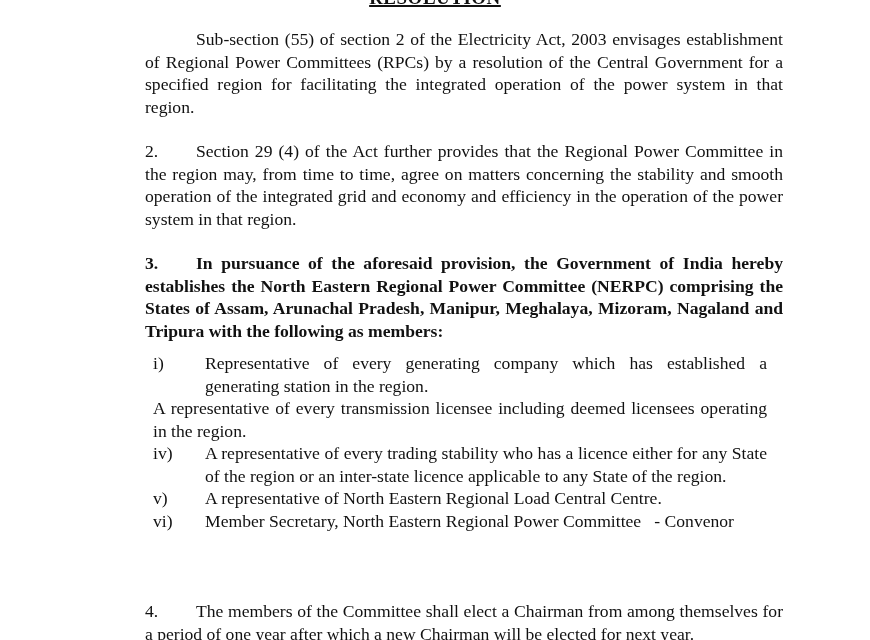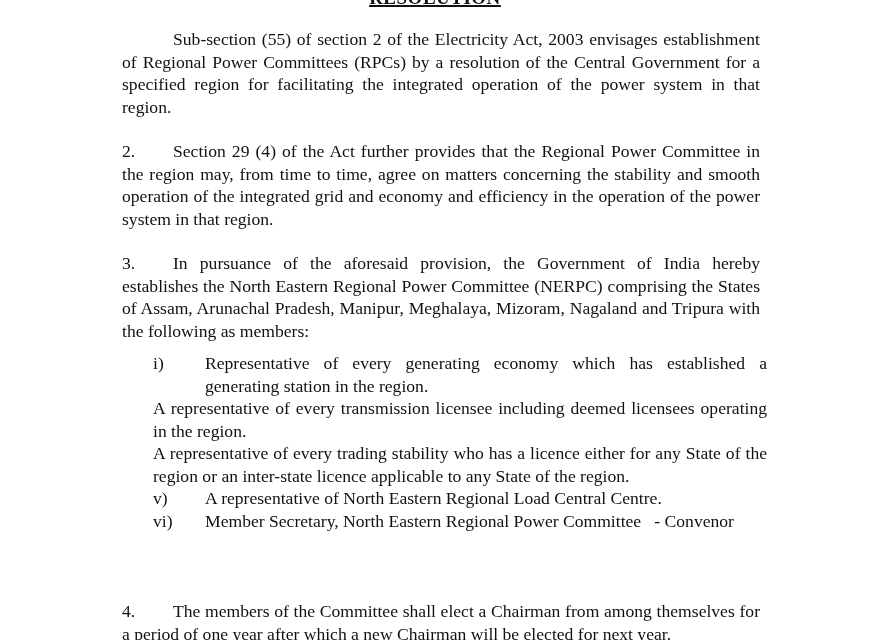--- a/index.html
+++ b/index.html
@@ -8,27 +8,27 @@
     font-family: "Liberation Serif", "DejaVu Serif", serif;
     color: #111111;
   }
   .page { position: absolute; left: 0; top: 0; width: 870px; height: 640px; }
   .heading {
     position: absolute; left: 0; width: 870px; top: -13px; text-align: center;
     font-weight: bold; font-size: 19px; text-decoration: underline;
     text-decoration-thickness: 2px; letter-spacing: 0.5px;
   }
   .para {
-    position: absolute; left: 122px; width: 638px;
+    position: absolute; left: 145px; width: 638px;
     font-size: 17.6px; line-height: 22.5px; text-align: justify;
     text-align-last: left;
   }
   .p1 { top: 28px; text-indent: 51px; }
   .p2 { top: 140px; font-family: Liberation Serif, serif; }
-  .p3 { top: 252px; }
+  .p3 { top: 252px; font-weight: bold; }
   .p4 { top: 600px; }
   .num { display: inline-block; width: 51px; }
   .list {
     position: absolute; left: 153px; width: 614px; top: 352px;
     font-size: 17.6px; line-height: 22.5px;
   }
   .li { display: flex; }
   .li .roman { width: 52px; flex: 0 0 52px; }
   .li .txt { flex: 1; text-align: justify; text-align-last: left; }
   .li.last .txt { white-space: pre; text-align: right; }
@@ -47,26 +47,27 @@
     <span class="num">2.</span><span>Section 29 (4) of the Act further provides that the Regional Power Committee in the region may, from time to time, agree on matters concerning the stability and smooth operation of the integrated grid and economy and efficiency in the operation of the power system in that region.</span>
   </div>
 
   <div class="para p3">
     <span class="num">3.</span><span>In pursuance of the aforesaid provision, the Government of India hereby establishes the North Eastern Regional Power Committee (NERPC) comprising the States of Assam, Arunachal Pradesh, Manipur, Meghalaya, Mizoram, Nagaland and Tripura with the following as members:</span>
   </div>
 
   <div class="list">
     <div class="li">
       <span class="roman">i)</span>
-      <span class="txt">Representative of every generating economy which has established a generating station in the region.</span>
+      <span class="txt">Representative of every generating company which has established a generating station in the region.</span>
     </div>
     <div class="li">
       <span class="txt">A representative of every transmission licensee including deemed licensees operating in the region.</span>
     </div>
     <div class="li">
+      <span class="roman">iv)</span>
       <span class="txt">A representative of every trading stability who has a licence either for any State of the region or an inter-state licence applicable to any State of the region.</span>
     </div>
     <div class="li">
       <span class="roman">v)</span>
       <span class="txt">A representative of North Eastern Regional Load Central Centre.</span>
     </div>
     <div class="li last">
       <span class="roman">vi)</span>
       <span class="txt">Member Secretary, North Eastern Regional Power Committee   - Convenor</span>
     </div>

